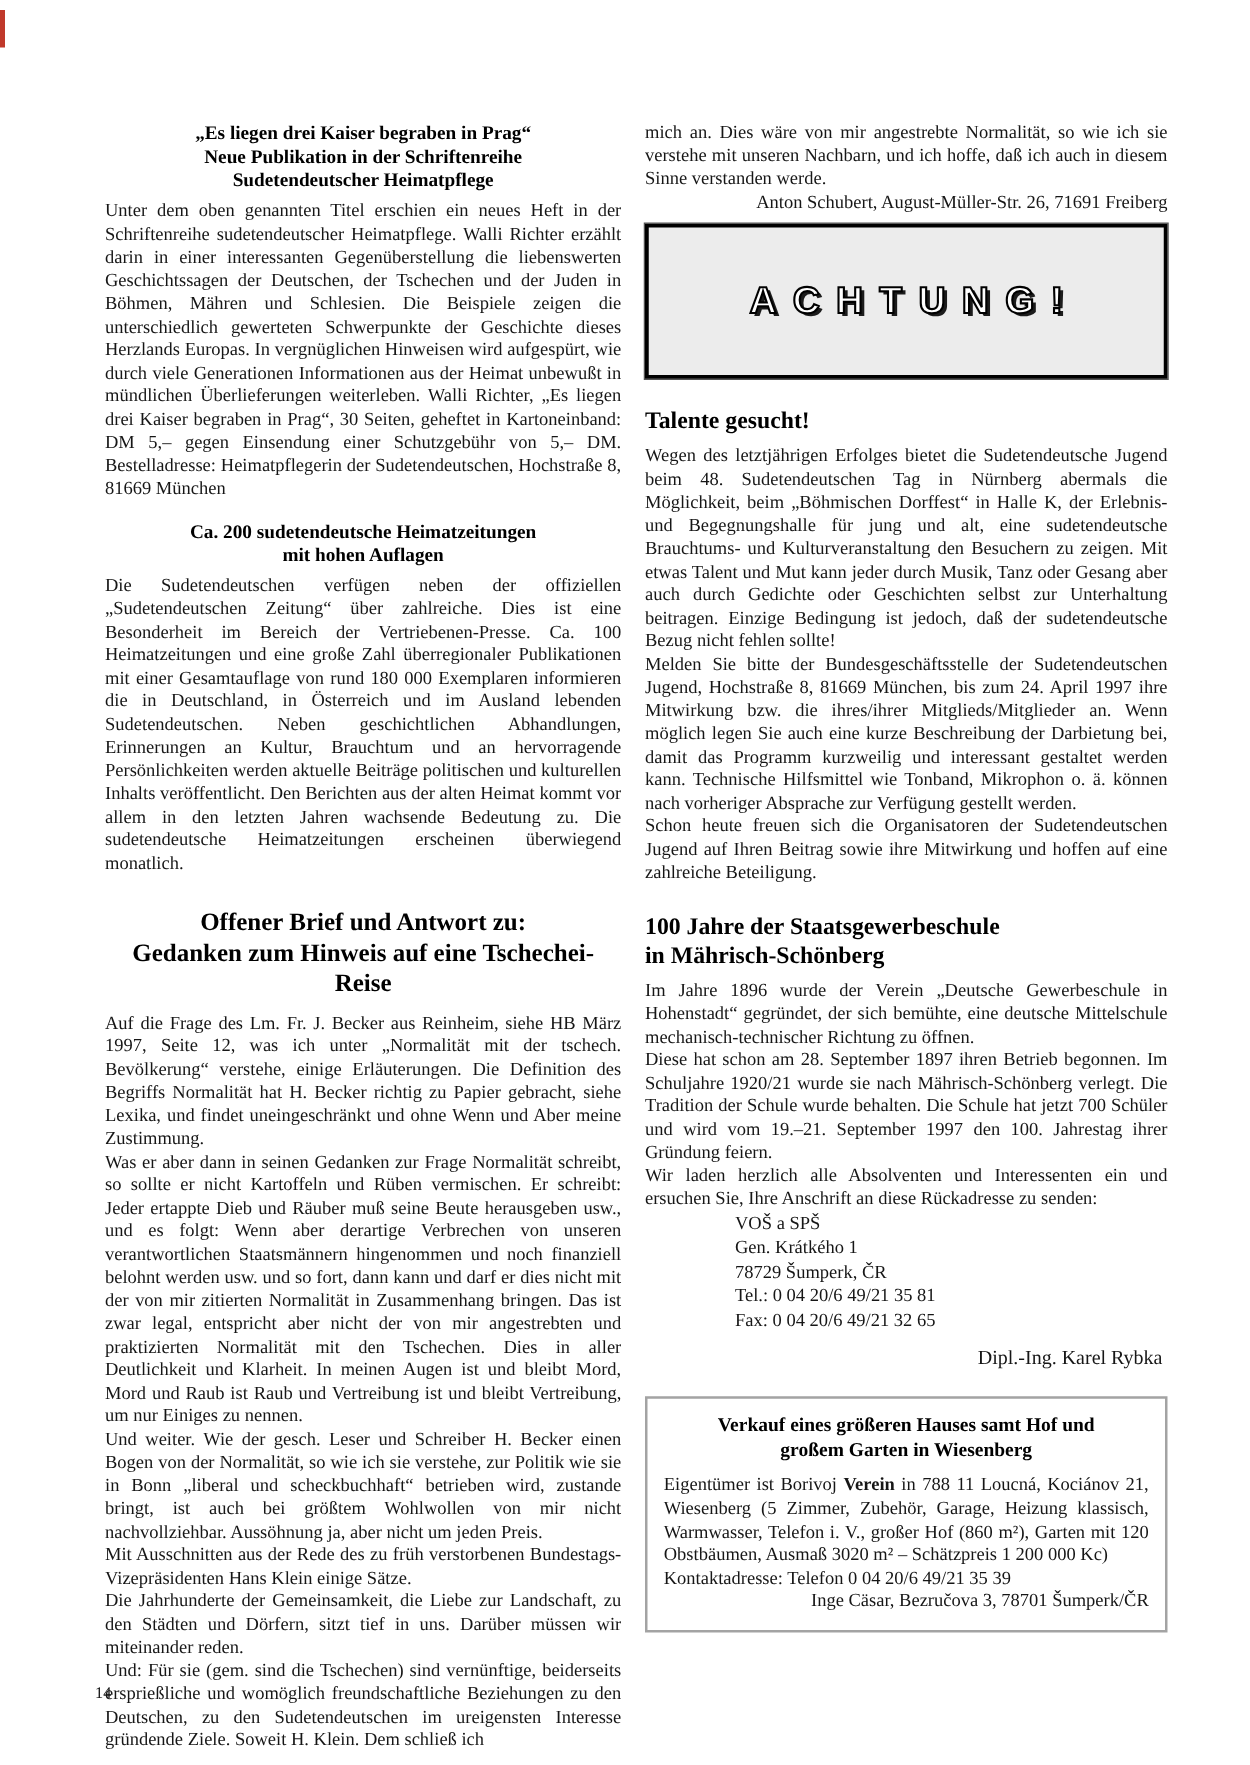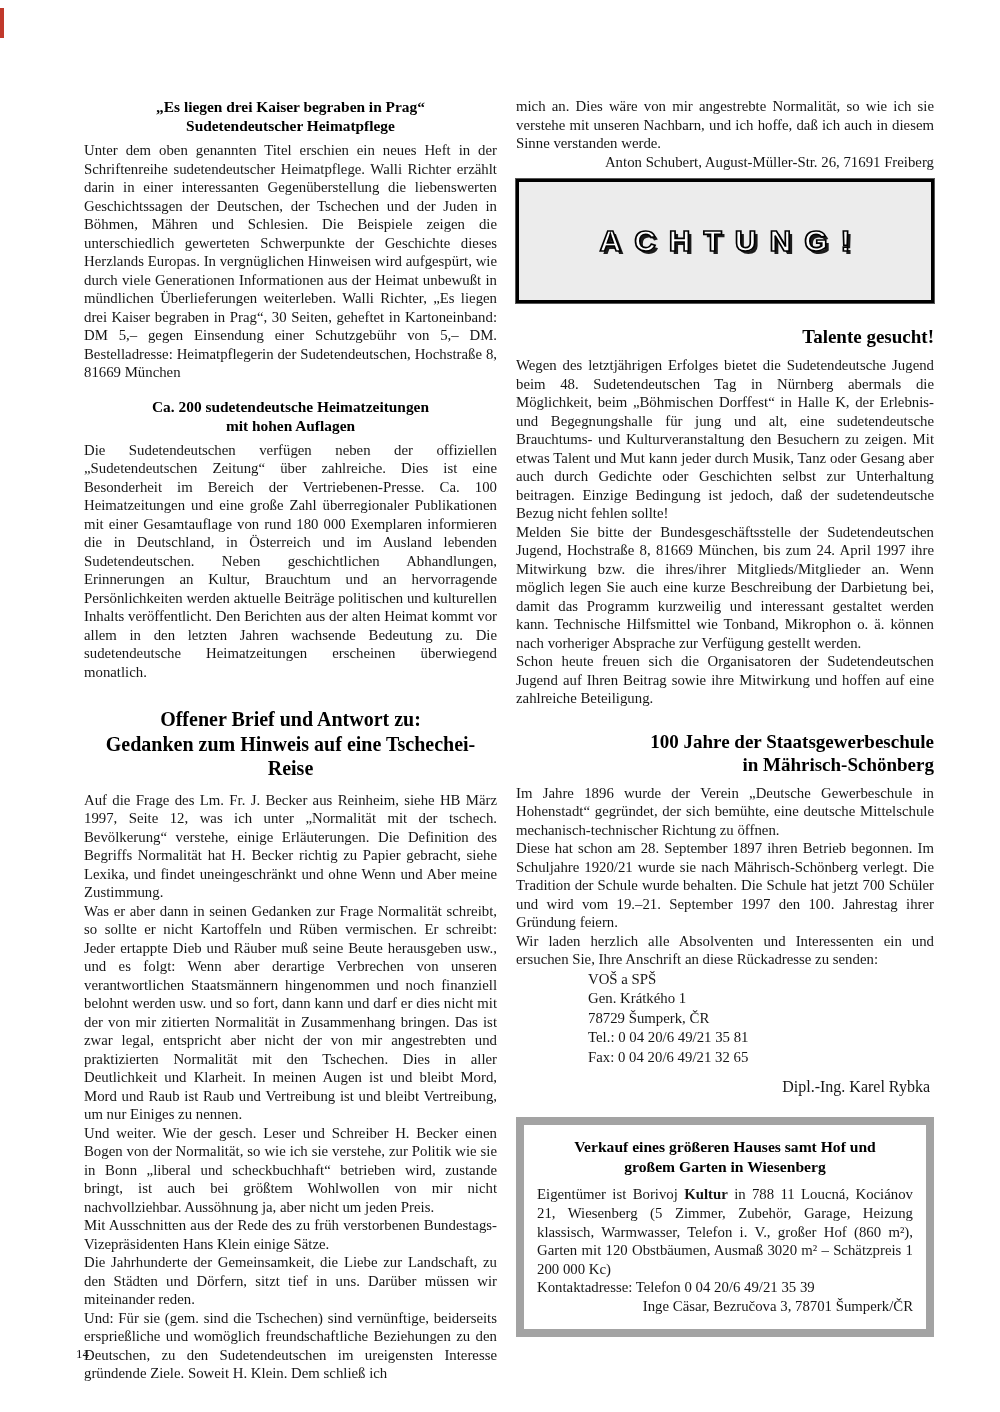--- a/index.html
+++ b/index.html
@@ -31,21 +31,21 @@
     font-size:15.4px; font-weight:bold; text-align:center;
     line-height:19px; margin:0 0 6px 0; color:#000;
   }
   .h-small .hl { display:block; }
   .h-large {
     font-size:20px; font-weight:bold; text-align:center;
     line-height:24.5px; margin:26px 0 10px 0; color:#000;
   }
   .h-large .hl { display:block; }
   .h-mid {
-    font-size:19px; font-weight:bold; text-align:right;
+    font-size:19px; font-weight:bold; text-align:left;
     line-height:23px; margin:22px 0 8px 0; color:#000;
   }
   .h-mid .hl { display:block; }
   .mt16 { margin-top:15px; }
 
   .sig-line {
     font-size:14.8px; line-height:18.5px; text-align:right; margin:0;
   }
   .italic { }
 
@@ -80,21 +80,21 @@
   .address-block div { white-space:pre; }
 
   .sig-right {
     font-size:16px; line-height:20px; text-align:right;
     padding-right:4px; margin-top:10px;
   }
 
   
   .ad-box {
     margin-top:20px;
-    border:8px solid #a3a3a3;
+    border:2px solid #a3a3a3;
     padding:10px 13px 13px 13px;
     background:#fff;
   }
   .ad-title {
     font-size:15.6px; font-weight:bold; text-align:center;
     line-height:19.5px; margin:2px 0 9px 0; color:#000;
   }
   .ad-title .hl { display:block; }
   .ad-line { font-size:14.8px; line-height:18.6px; margin:0; }
   .ad-line-right { font-size:14.8px; line-height:18.6px; margin:0; text-align:right; }
@@ -110,20 +110,21 @@
 <div class="page">
 
   <div class="scan-mark"></div>
 
   <div class="cols">
 
     <div class="col-left">
 
       <div class="h-small">
         <span class="hl">„Es liegen drei Kaiser begraben in Prag“</span>
+        <span class="hl">Neue Publikation in der Schriftenreihe</span>
         <span class="hl">Sudetendeutscher Heimatpflege</span>
       </div>
       <p class="body-p">Unter dem oben genannten Titel erschien ein neues Heft in der Schriftenreihe sudetendeutscher Heimatpflege. Walli Richter erzählt darin in einer interessanten Gegenüberstellung die liebenswerten Geschichtssagen der Deutschen, der Tschechen und der Juden in Böhmen, Mähren und Schlesien. Die Beispiele zeigen die unterschiedlich gewerteten Schwerpunkte der Geschichte dieses Herzlands Europas. In vergnüglichen Hinweisen wird aufgespürt, wie durch viele Generationen Informationen aus der Heimat unbewußt in mündlichen Überlieferungen weiterleben. Walli Richter, „Es liegen drei Kaiser begraben in Prag“, 30 Seiten, geheftet in Kartoneinband: DM 5,– gegen Einsendung einer Schutzgebühr von 5,– DM. Bestelladresse: Heimatpflegerin der Sudetendeutschen, Hochstraße 8, 81669 München</p>
 
       <div class="h-small mt16">
         <span class="hl">Ca. 200 sudetendeutsche Heimatzeitungen</span>
         <span class="hl">mit hohen Auflagen</span>
       </div>
       <p class="body-p">Die Sudetendeutschen verfügen neben der offiziellen „Sudetendeutschen Zeitung“ über zahlreiche. Dies ist eine Besonderheit im Bereich der Vertriebenen-Presse. Ca. 100 Heimatzeitungen und eine große Zahl überregionaler Publikationen mit einer Gesamtauflage von rund 180 000 Exemplaren informieren die in Deutschland, in Österreich und im Ausland lebenden Sudetendeutschen. Neben geschichtlichen Abhandlungen, Erinnerungen an Kultur, Brauchtum und an hervorragende Persönlichkeiten werden aktuelle Beiträge politischen und kulturellen Inhalts veröffentlicht. Den Berichten aus der alten Heimat kommt vor allem in den letzten Jahren wachsende Bedeutung zu. Die sudetendeutsche Heimatzeitungen erscheinen überwiegend monatlich.</p>
 
@@ -171,21 +172,21 @@
         <div>Fax: 0 04 20/6 49/21 32 65</div>
       </div>
 
       <div class="sig-right"><span>Dipl.-Ing. </span><span class="italic">Karel Rybka</span></div>
 
       <div class="ad-box">
         <div class="ad-title">
           <span class="hl">Verkauf eines größeren Hauses samt Hof und</span>
           <span class="hl">großem Garten in Wiesenberg</span>
         </div>
-        <p class="ad-line body-p"><span>Eigentümer ist Borivoj </span><b>Kultur</b><span> in 788 11 Loucná, Kociánov 21, Wiesenberg (5 Zimmer, Zubehör, Garage, Heizung klassisch, Warmwasser, Telefon i. V., großer Hof (860 m²), Garten mit 120 Obstbäumen, Ausmaß 3020 m² – Schätzpreis 1 200 000 Kc)</span></p>
+        <p class="ad-line body-p"><span>Eigentümer ist Borivoj </span><b>Verein</b><span> in 788 11 Loucná, Kociánov 21, Wiesenberg (5 Zimmer, Zubehör, Garage, Heizung klassisch, Warmwasser, Telefon i. V., großer Hof (860 m²), Garten mit 120 Obstbäumen, Ausmaß 3020 m² – Schätzpreis 1 200 000 Kc)</span></p>
         <p class="ad-line">Kontaktadresse: Telefon 0 04 20/6 49/21 35 39</p>
         <p class="ad-line-right">Inge Cäsar, Bezručova 3, 78701 Šumperk/ČR</p>
       </div>
 
     </div>
   </div>
 
   <div class="page-number">14</div>
 
 </div>

